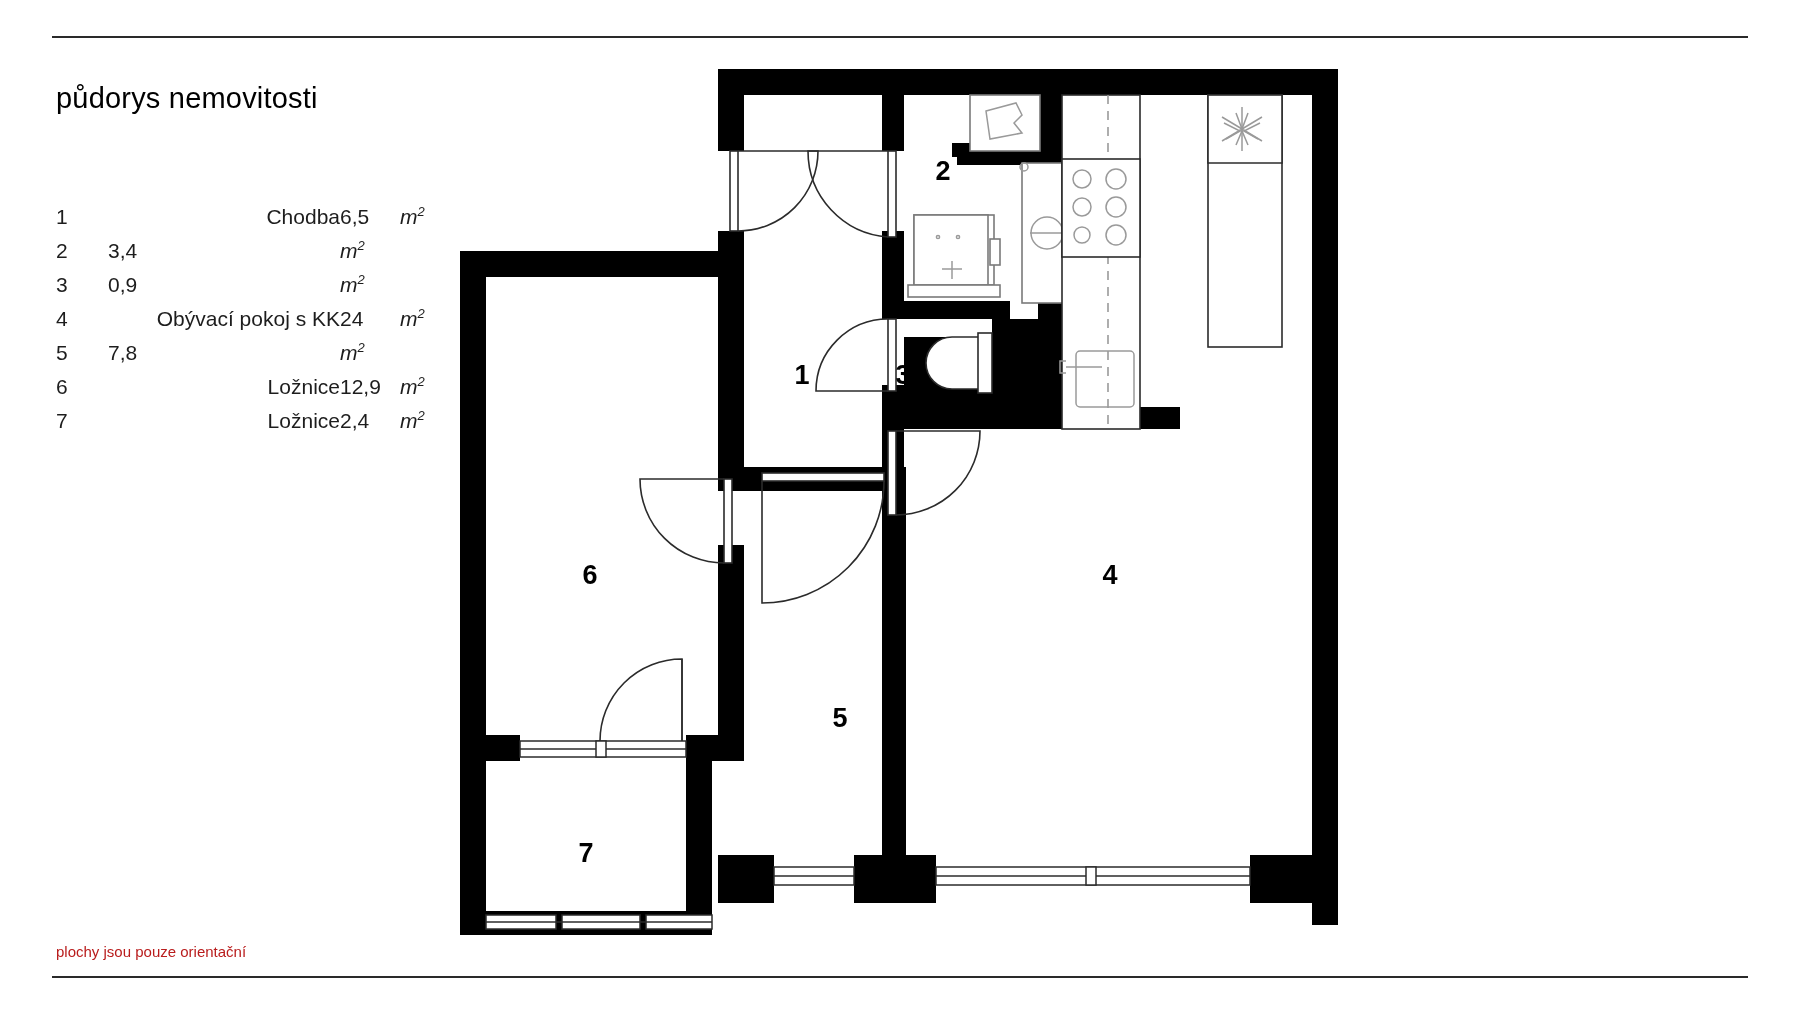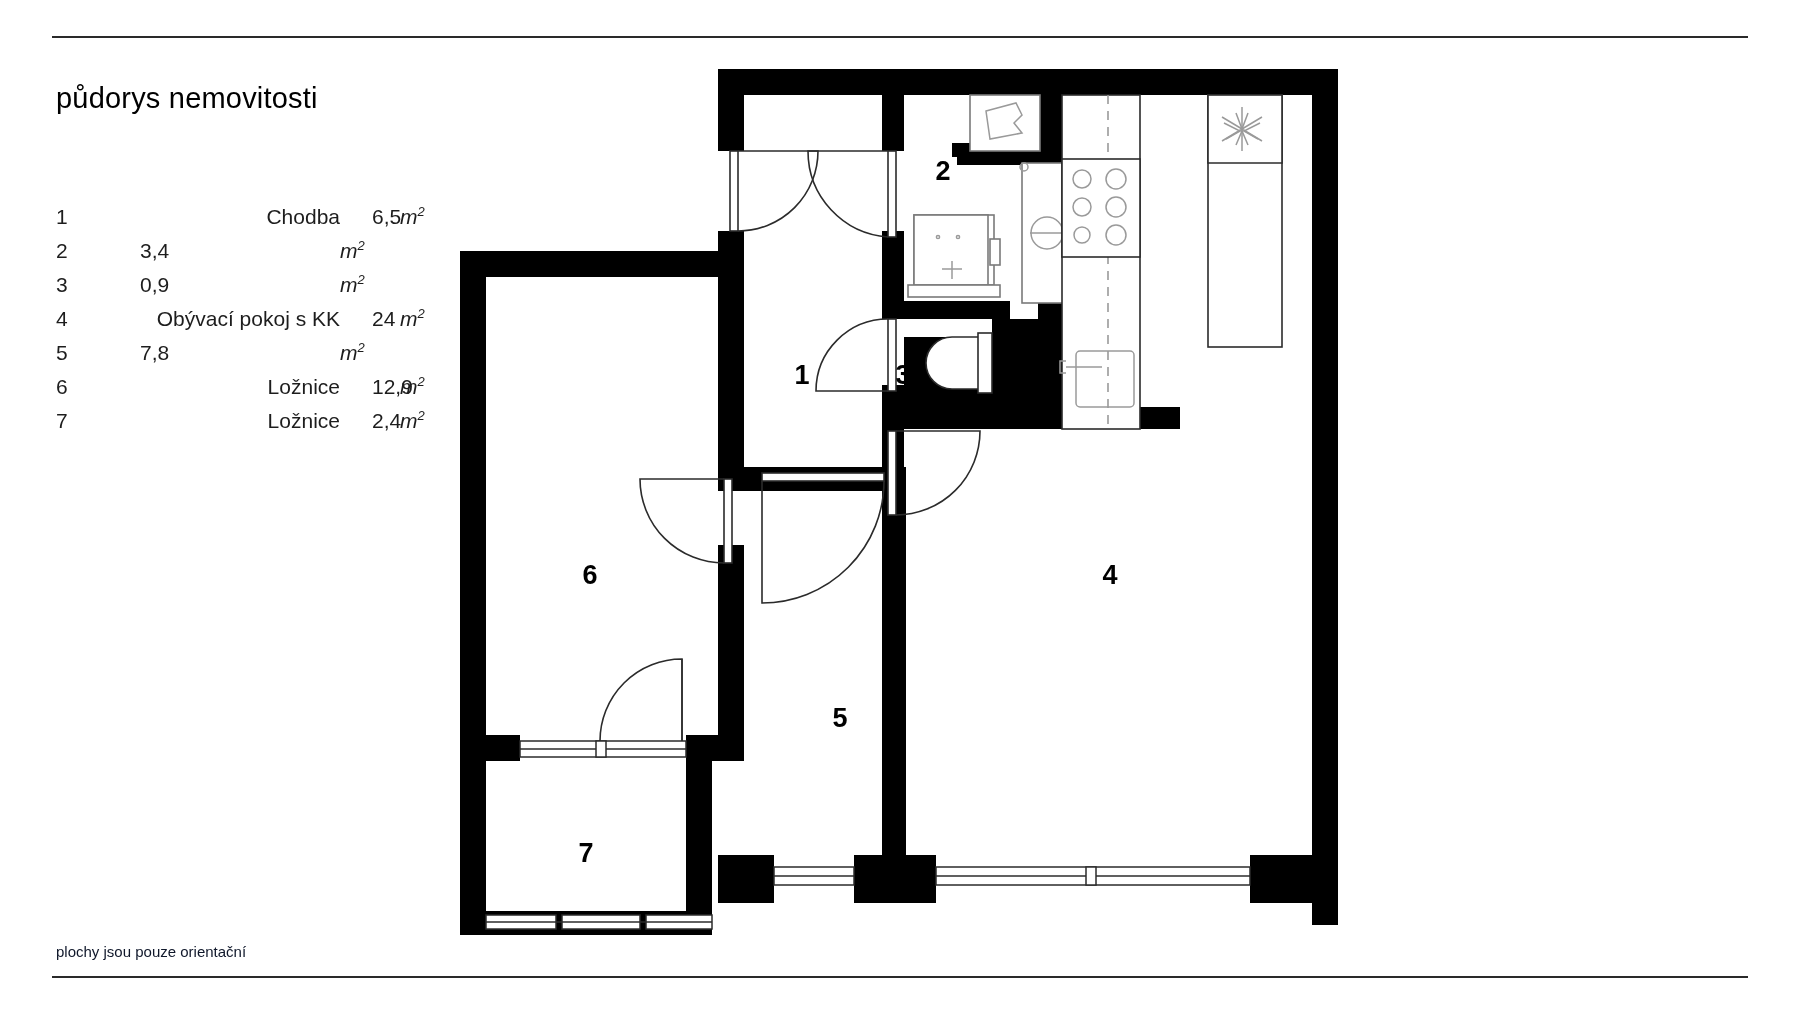--- a/index.html
+++ b/index.html
@@ -51,34 +51,34 @@
     color: #1d1d1d;
   }
   .legend-row {
     display: grid;
     grid-template-columns: 52px 232px 60px 40px;
     align-items: baseline;
     height: 34px;
   }
   .lg-num   { text-align: left; }
   .lg-name  { text-align: right; white-space: nowrap; }
-  .lg-area  { text-align: left; white-space: nowrap; margin-left: 32px; }
+  .lg-area  { text-align: left; white-space: nowrap; }
   .lg-unit  { text-align: left; position: relative; white-space: nowrap; font-style: italic; }
   .lg-unit .sup {
     font-size: 13px;
     vertical-align: super;
     line-height: 0;
   }
 
   #footnote {
     position: absolute;
     left: 56px;
     top: 943px;
     font-size: 15px;
-    color: #0f172a;
+    color: #b91c1c;
     white-space: nowrap;
   }
 
   #plan-wrap {
     position: absolute;
     left: 430px;
     top: 55px;
     width: 1130px;
     height: 900px;
   }

